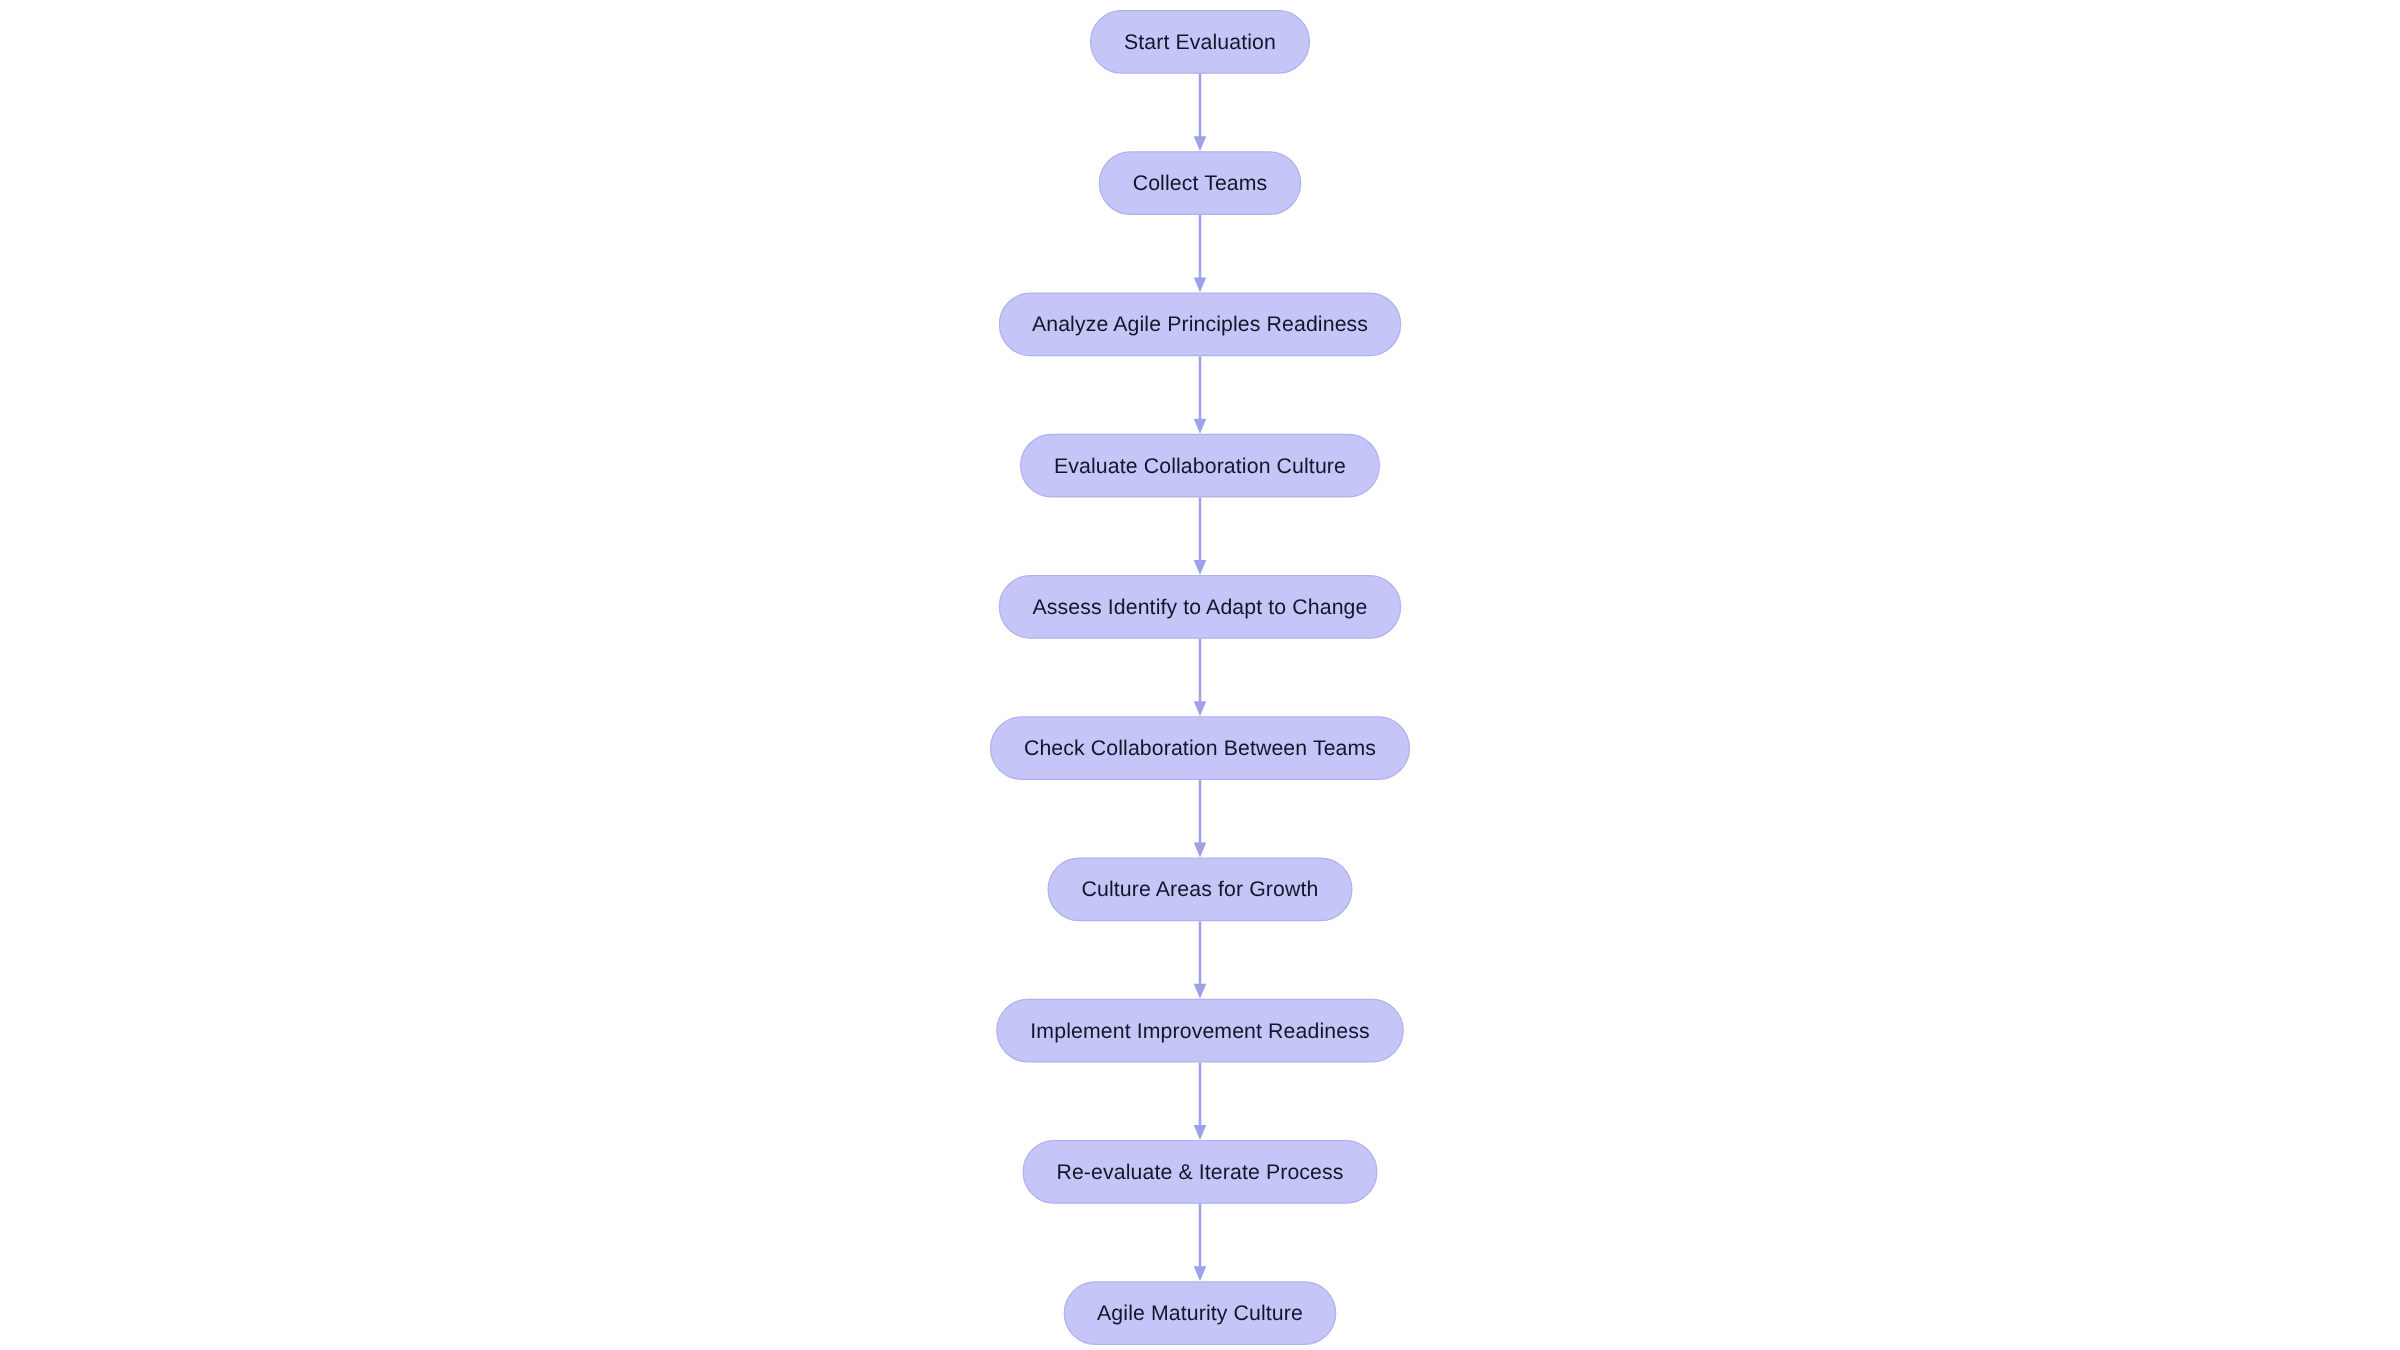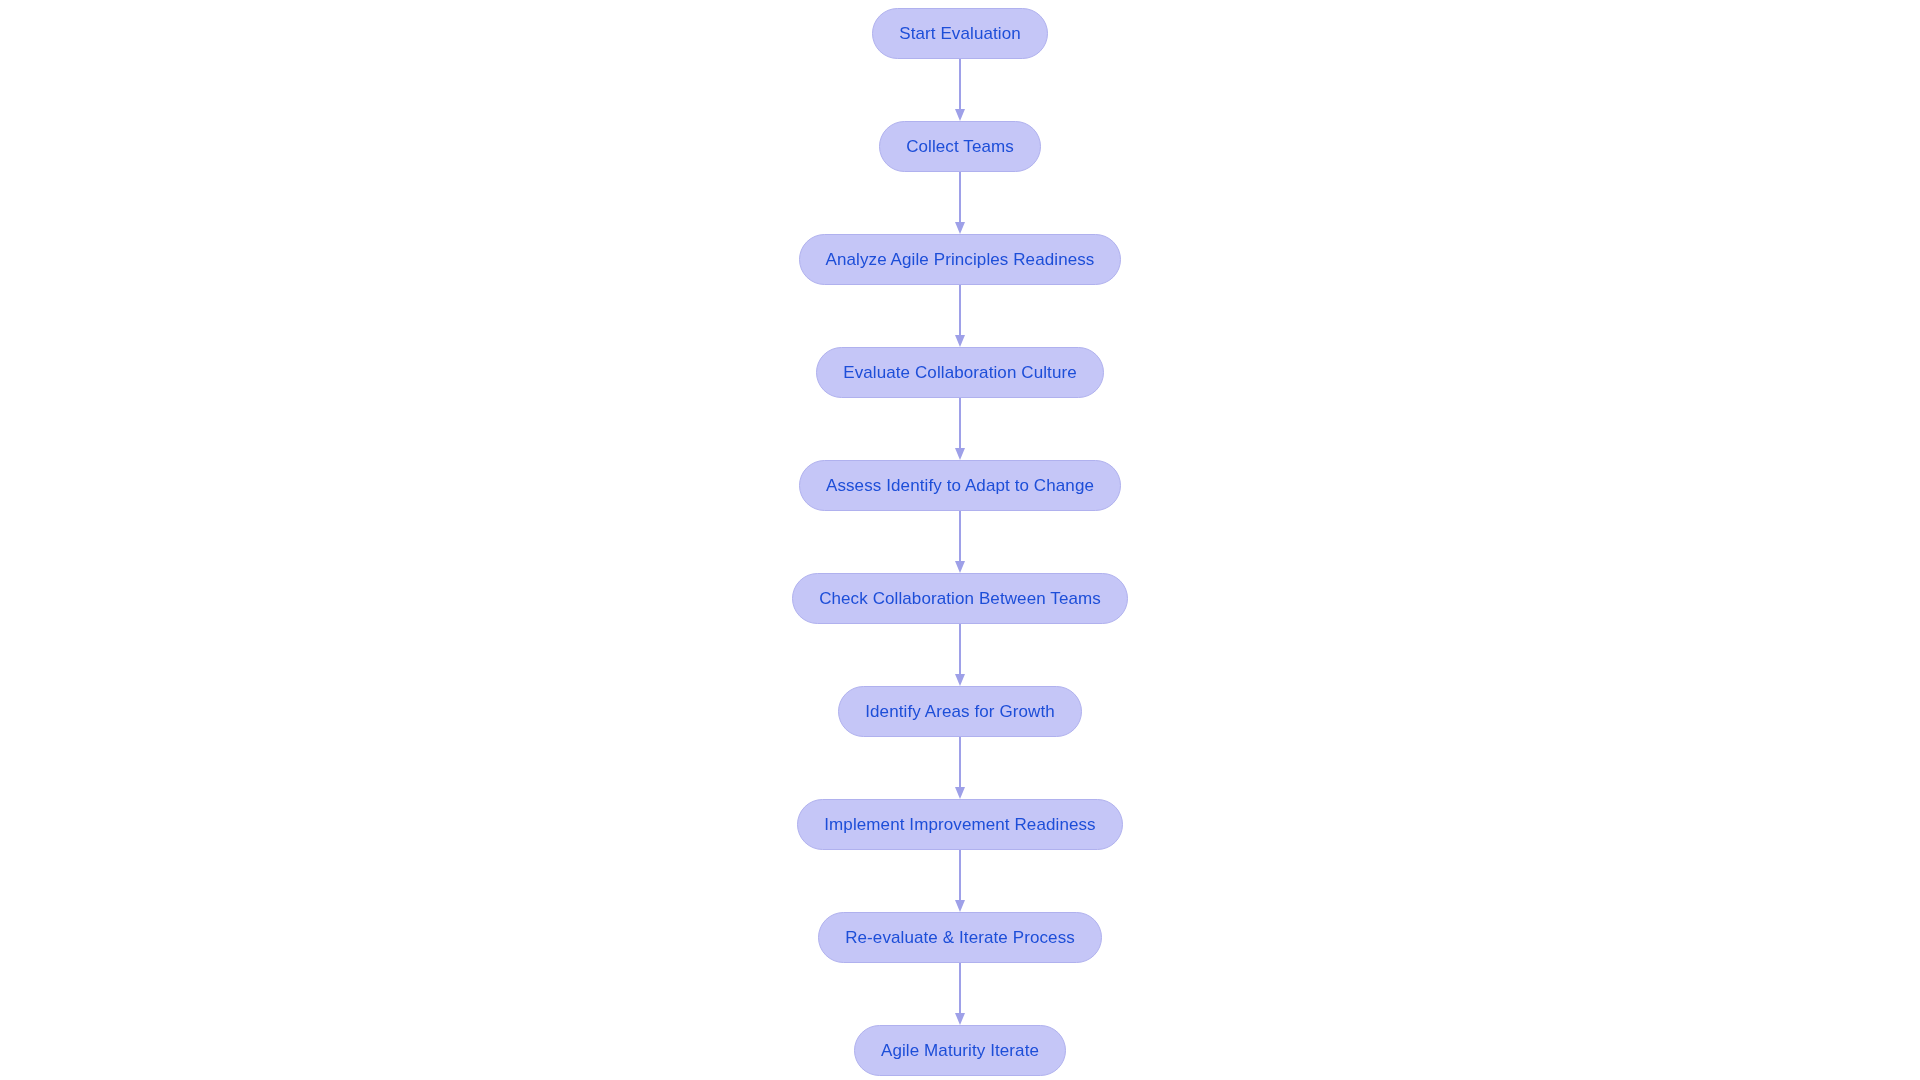--- a/index.html
+++ b/index.html
@@ -56,21 +56,21 @@
     color: #333399;
     font-size: 17px;
     font-weight: 400;
     letter-spacing: 0.1px;
     white-space: nowrap;
     line-height: 1;
   }
 
   .node-label {
     display: block;
-    color: #1d4ed8;
+    color: #0f172a;
   }
 
   
   .connector {
     display: block;
     width: 14px;
   }
 
   .connector svg { display: block; }
 
@@ -150,21 +150,21 @@
         </div>
         <div class="connector">
           <svg width="14" height="62" viewBox="0 0 14 62">
             <line class="conn-line" x1="7" y1="0" x2="7" y2="52" stroke="#9ea0e8" stroke-width="2"></line>
             <polygon class="conn-head" points="2,50 12,50 7,62" fill="#9ea0e8"></polygon>
           </svg>
         </div>
       </div>
       <div class="flow-step">
         <div class="node">
-          <span class="node-label">Identify Areas for Growth</span>
+          <span class="node-label">Culture Areas for Growth</span>
         </div>
         <div class="connector">
           <svg width="14" height="62" viewBox="0 0 14 62">
             <line class="conn-line" x1="7" y1="0" x2="7" y2="52" stroke="#9ea0e8" stroke-width="2"></line>
             <polygon class="conn-head" points="2,50 12,50 7,62" fill="#9ea0e8"></polygon>
           </svg>
         </div>
       </div>
       <div class="flow-step">
         <div class="node">
@@ -183,17 +183,17 @@
         </div>
         <div class="connector">
           <svg width="14" height="62" viewBox="0 0 14 62">
             <line class="conn-line" x1="7" y1="0" x2="7" y2="52" stroke="#9ea0e8" stroke-width="2"></line>
             <polygon class="conn-head" points="2,50 12,50 7,62" fill="#9ea0e8"></polygon>
           </svg>
         </div>
       </div>
       <div class="flow-step">
         <div class="node">
-          <span class="node-label">Agile Maturity Iterate</span>
+          <span class="node-label">Agile Maturity Culture</span>
         </div>
       </div>
     </div>
 </div>
 
 </body></html>

